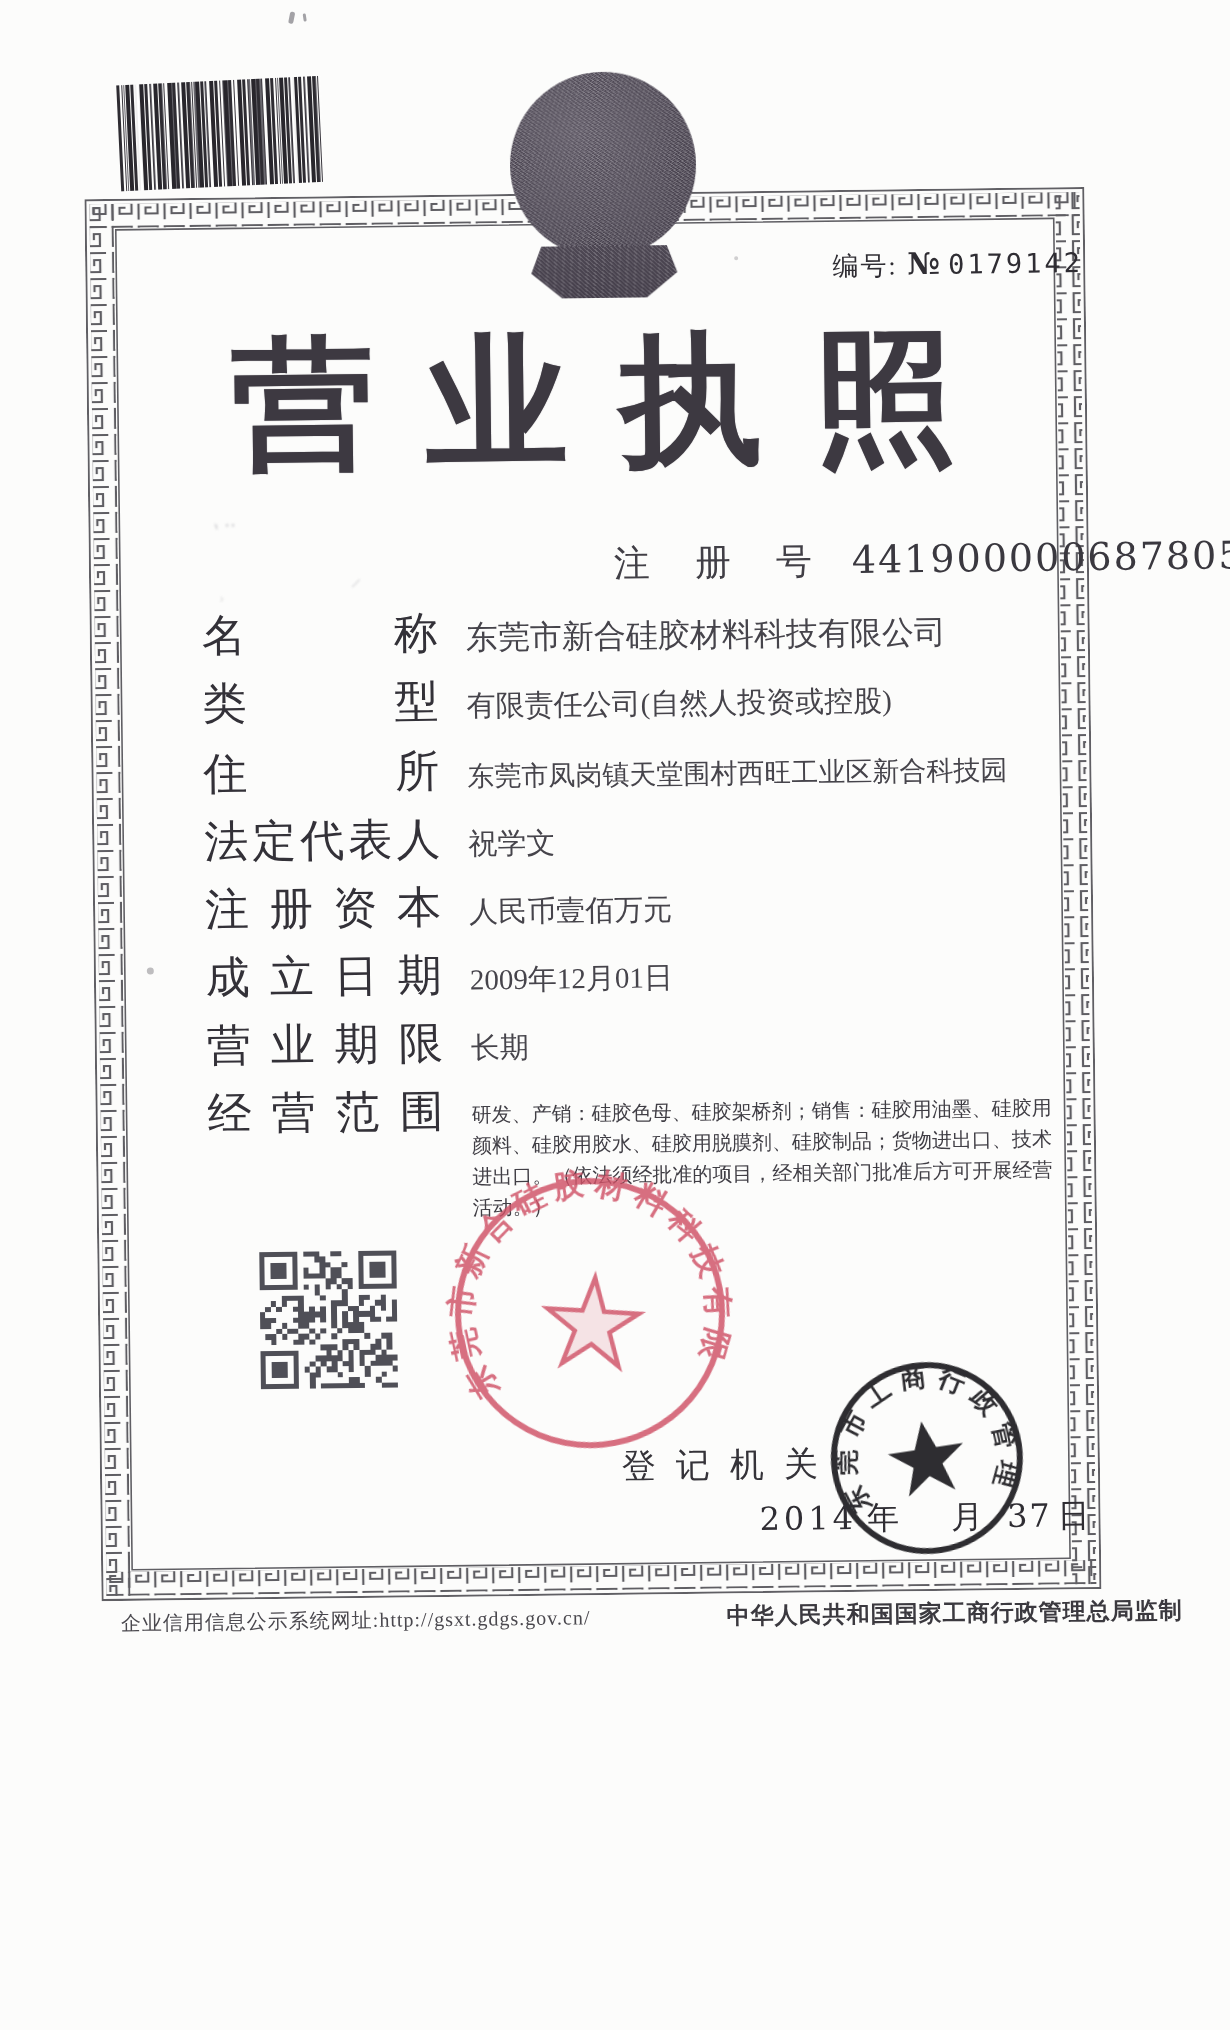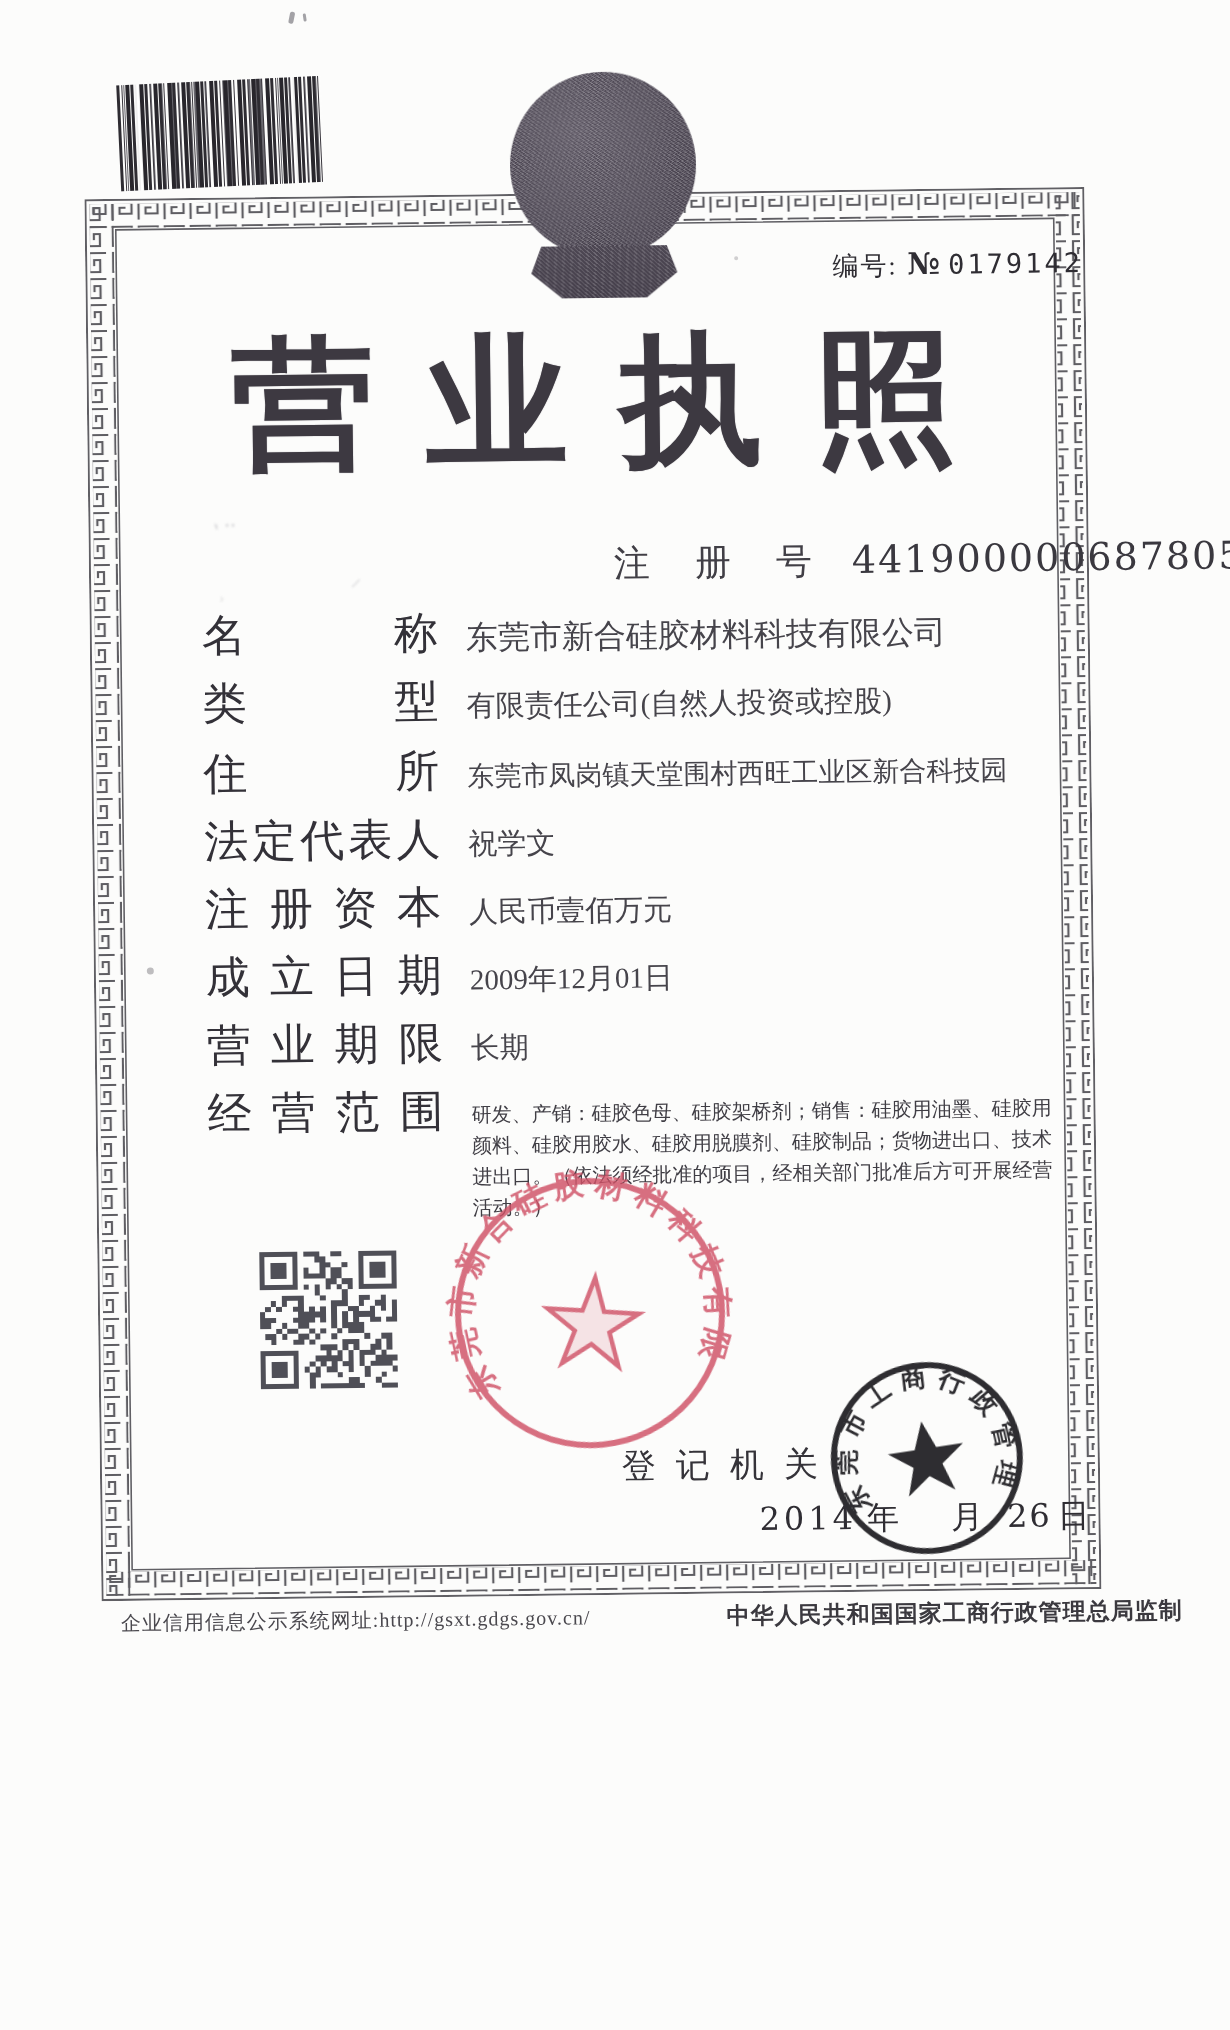--- a/index.html
+++ b/index.html
@@ -376,21 +376,21 @@
         <path d="M145,110 L155.8,143.2 L190.7,143.2 L162.4,163.7 L173.2,196.8 L145,176.3 L116.8,196.8 L127.6,163.7 L99.3,143.2 L134.2,143.2 Z" fill="rgba(207,81,102,0.18)" stroke="#cf5166" stroke-width="4.5" transform="rotate(14 145 158)"></path>
       </svg>
     </div>
 
     <div class="registrar">登记机关</div>
 
     <div class="datetext">
       <span class="dyear">2014</span>
       <span class="dunit">年</span>
       <span class="dunit gapm">月</span>
-      <span class="dday">26</span>
+      <span class="dday">37</span>
       <span class="dd">日</span>
     </div>
 
     <div class="seal-black">
       <svg viewBox="0 0 200 200">
         <circle cx="100" cy="100" r="93" fill="none" stroke="#1d1c20" stroke-width="6"></circle>
         <path id="blkArc" d="M 41,141 A 72,72 0 1 1 159,141" fill="none"></path>
         <text font-size="26" fill="#1d1c20" letter-spacing="9" font-weight="bold" font-family="'DejaVu Sans',sans-serif">
           <textPath href="#blkArc" startOffset="2">东莞市工商行政管理局</textPath>
         </text>

